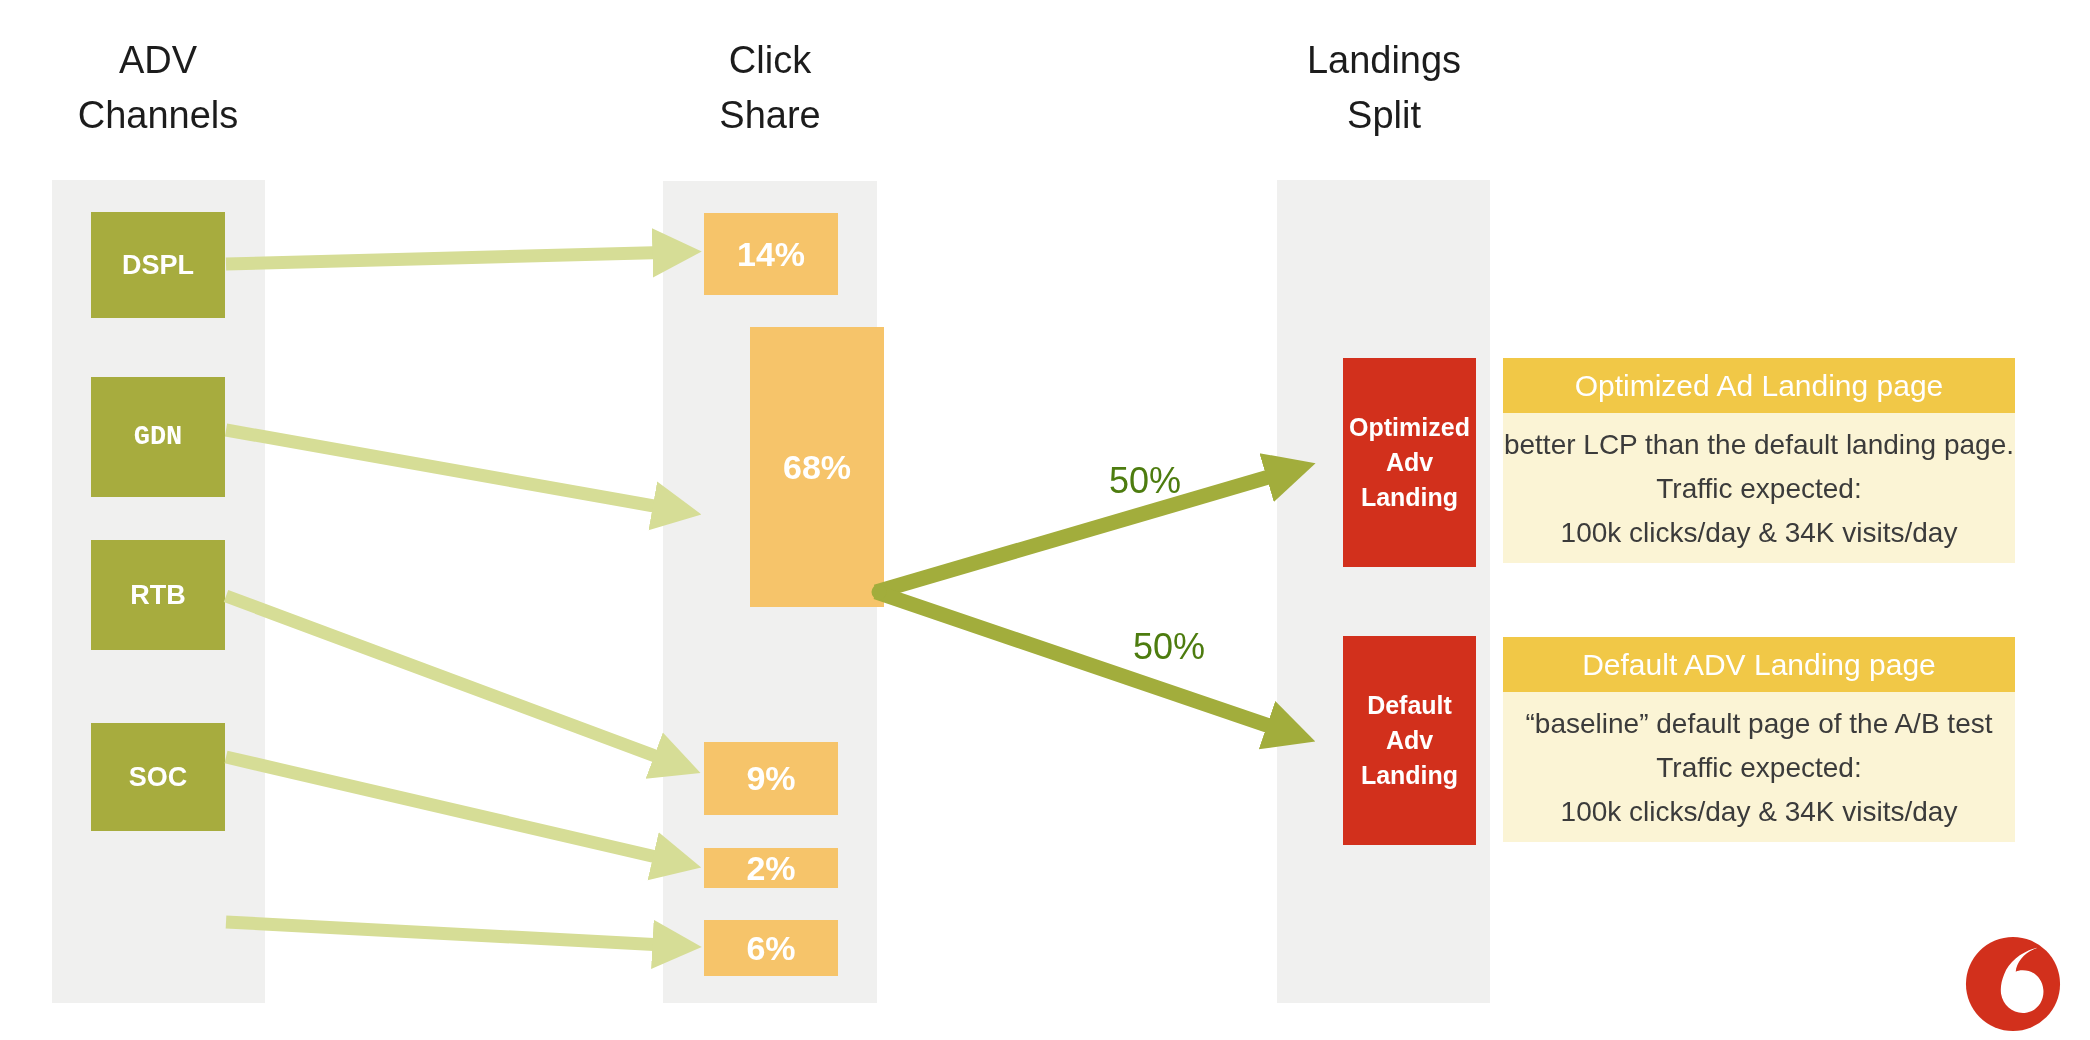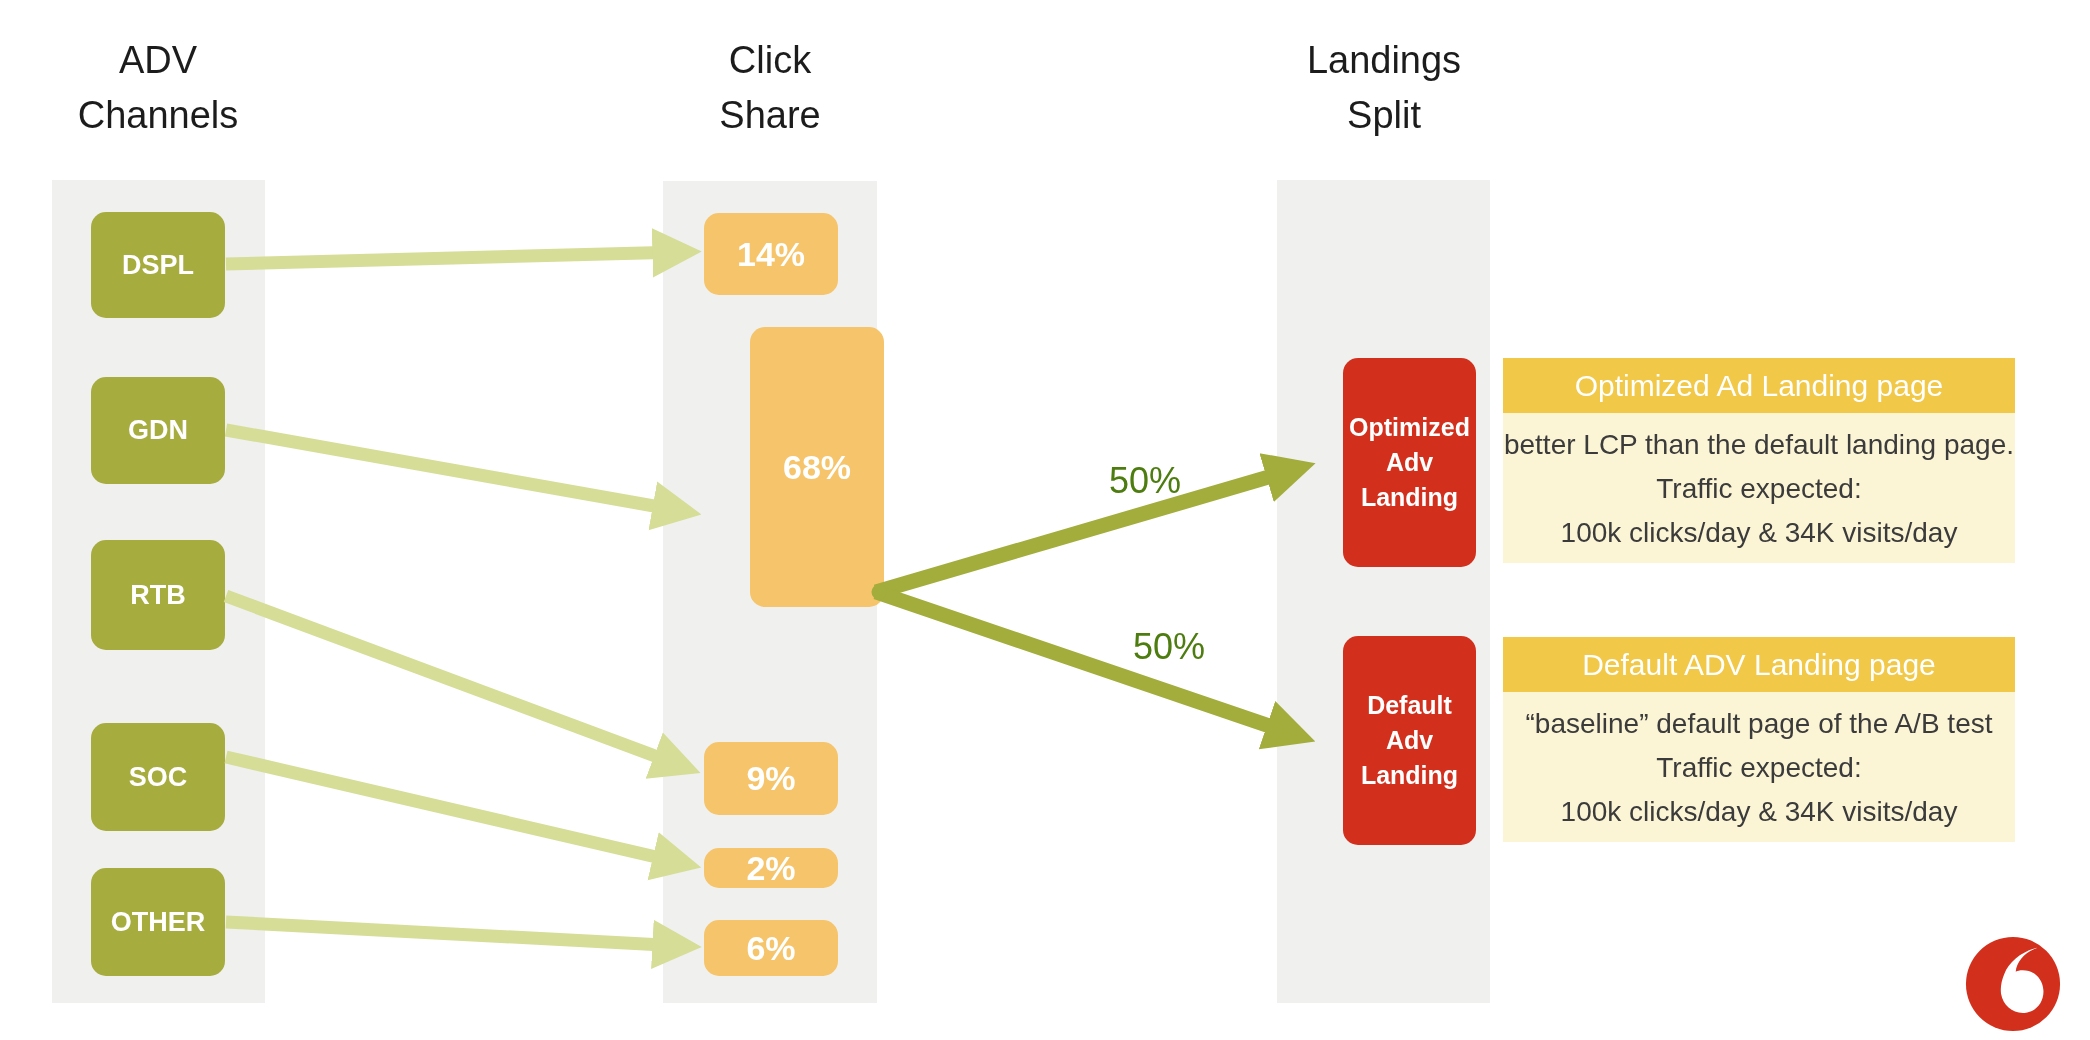--- a/index.html
+++ b/index.html
@@ -24,21 +24,21 @@
   .canvas{position:absolute;inset:0;width:2090px;height:1040px;padding-left:25px;}
 
   .col-header{
     position:absolute;text-align:center;white-space:pre-line;
     font-size:38px;line-height:55px;color:var(--ink);z-index:3;
   }
   .col-bg{position:absolute;background:var(--col-gray);z-index:1;}
 
   .node{
     position:absolute;display:flex;align-items:center;justify-content:center;
-    color:#ffffff;font-weight:bold;z-index:4;text-align:center;border-radius:15px;
+    color:#ffffff;font-weight:bold;z-index:4;text-align:center;
   }
   .channel-box{left:91px;width:134px;background:var(--green);font-size:27px;}
   .share-box{left:704px;width:134px;background:var(--orange);font-size:34px;}
   .landing-box{
     left:1343px;width:133px;background:var(--red);
     font-size:25px;line-height:35px;white-space:pre-line;
   }
 
   .split-label{
     position:absolute;width:150px;text-align:right;
@@ -69,24 +69,23 @@
   <div class="col-header" style="left:640px;top:33px;width:260px;">Click
 Share</div>
   <div class="col-header" style="left:1254px;top:33px;width:260px;">Landings
 Split</div>
 
   <div class="col-bg" style="left:52px;top:180px;width:213px;height:823px;"></div>
   <div class="col-bg" style="left:663px;top:181px;width:214px;height:822px;"></div>
   <div class="col-bg" style="left:1277px;top:180px;width:213px;height:823px;"></div>
 
   <div class="node channel-box" style="top:212px;height:106px;">DSPL</div>
-  <div class="node channel-box" style="top:377px;height:107px;">GDN</div>
+  <div class="node channel-box" style="top:377px;height:120px;font-family:Liberation Mono, monospace;">GDN</div>
   <div class="node channel-box" style="top:540px;height:110px;">RTB</div>
   <div class="node channel-box" style="top:704px;height:108px;margin-top:19px;">SOC</div>
-  <div class="node channel-box" style="top:868px;height:108px;">OTHER</div>
 
   <div class="node share-box" style="top:213px;height:82px;">14%</div>
   <div class="node share-box" style="top:327px;height:280px;margin-left:46px;">68%</div>
   <div class="node share-box" style="top:742px;height:73px;">9%</div>
   <div class="node share-box" style="top:848px;height:40px;">2%</div>
   <div class="node share-box" style="top:920px;height:56px;">6%</div>
 
   <div class="node landing-box" style="top:358px;height:209px;">Optimized
 Adv
 Landing</div>

